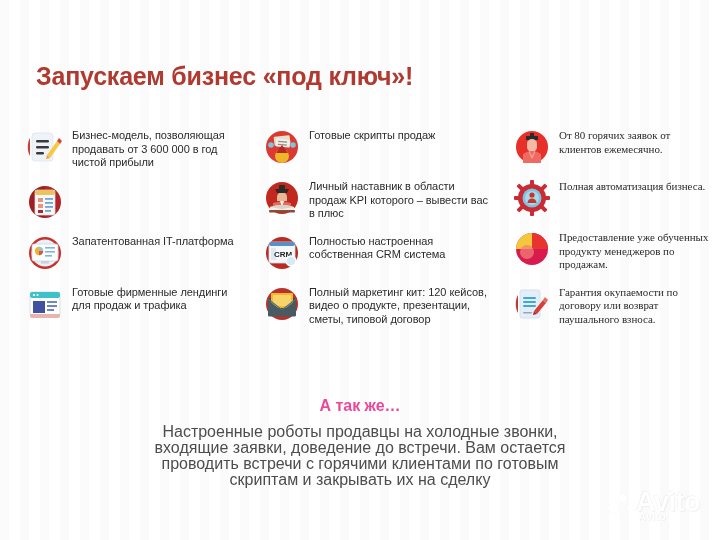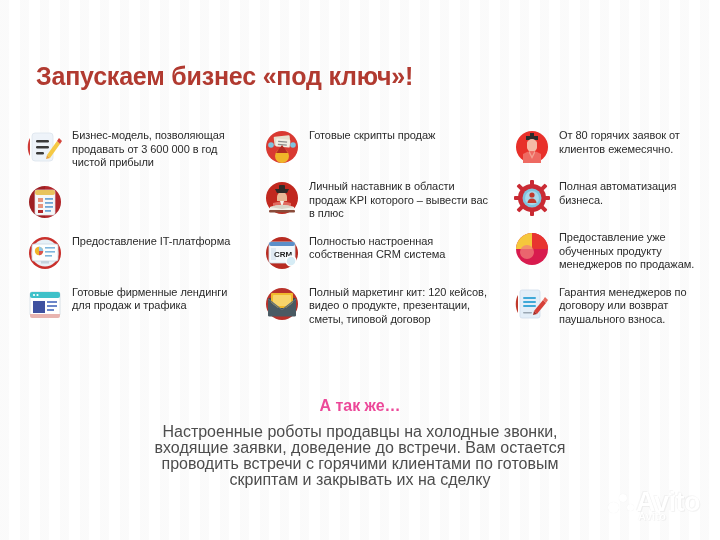--- a/index.html
+++ b/index.html
@@ -48,21 +48,21 @@
   .columns {
     position: absolute;
     top: 128px;
     left: 0;
     width: 596px;
     height: 250px;
   }
   .col { position: absolute; top: 0; }
   .col-1 { left: 26px;  width: 215px; }
   .col-2 { left: 263px; width: 225px; }
-  .col-3 { left: 513px; width: 200px; }
+  .col-3 { left: 513px; width: 200px; font-family: Liberation Serif, serif; }
 
   .feature {
     position: relative;
     display: flex;
     align-items: flex-start;
     margin-bottom: 13px;
   }
 
   .ficon {
     flex: 0 0 38px;
@@ -202,21 +202,21 @@
           <rect x="6" y="10" width="26" height="17" rx="2" fill="#fdfefe" stroke="#c7d6e2" stroke-width="0.8"></rect>
           <circle cx="13" cy="17" r="4.2" fill="#f0b429"></circle>
           <path d="M13 12.8 A4.2 4.2 0 0 1 17.2 17 L13 17 Z" fill="#8ec6e8"></path>
           <path d="M13 17 L17.2 17 A4.2 4.2 0 0 1 13 21.2 Z" fill="#d9534f"></path>
           <rect x="19" y="13" width="10" height="1.6" fill="#7fb6dd"></rect>
           <rect x="19" y="17" width="10" height="1.6" fill="#7fb6dd"></rect>
           <rect x="19" y="21" width="7" height="1.6" fill="#7fb6dd"></rect>
           <rect x="15" y="27" width="8" height="2.5" fill="#c4d3de"></rect>
         </svg>
       </div>
-      <div class="ftext">Предоставление IT-платформа</div>
+      <div class="ftext">Запатентованная IT-платформа</div>
     </div>
 
     <div class="feature">
       <div class="ficon">
         <svg viewBox="0 0 38 38">
           <rect x="4" y="7" width="30" height="24" rx="2" fill="#ffffff" stroke="#cfd9e1" stroke-width="0.8"></rect>
           <rect x="4" y="7" width="30" height="6" rx="2" fill="#3fc1c9"></rect>
           <circle cx="8" cy="10" r="1.1" fill="#ffffff"></circle>
           <circle cx="11.5" cy="10" r="1.1" fill="#ffffff"></circle>
           <rect x="7" y="16" width="12" height="12" fill="#3f51a0"></rect>
@@ -357,21 +357,21 @@
           <rect x="10" y="12" width="13" height="2" rx="1" fill="#3fa8d8"></rect>
           <rect x="10" y="16" width="13" height="2" rx="1" fill="#3fa8d8"></rect>
           <rect x="10" y="20" width="13" height="2" rx="1" fill="#3fa8d8"></rect>
           <rect x="10" y="27" width="9" height="1.6" rx="0.8" fill="#9aa7b3"></rect>
           <path d="M5 10 C2 15 2 23 5 28 L5 10 Z" fill="#c0392b"></path>
           <path d="M21 26 L30 15 L33 18 L24 29 Z" fill="#d64038"></path>
           <path d="M21 26 L24 29 L20 30 Z" fill="#a32b24"></path>
           <path d="M30 15 L33 18 L35 15 L32 12 Z" fill="#e86a5e"></path>
         </svg>
       </div>
-      <div class="ftext">Гарантия менеджеров по договору или возврат паушального взноса.</div>
+      <div class="ftext">Гарантия окупаемости по договору или возврат паушального взноса.</div>
     </div>
 
   </div>
 
 </div>
 
 <div class="also-title">А так же…</div>
 <div class="also-body">Настроенные роботы продавцы на холодные звонки, входящие заявки, доведение до встречи. Вам остается проводить встречи с горячими клиентами по готовым скриптам и закрывать их на сделку</div>
 
 <div class="watermark">

